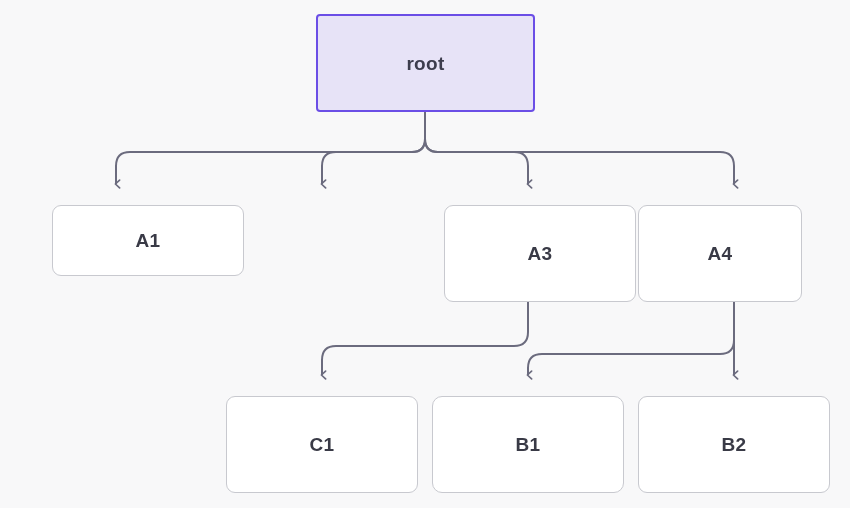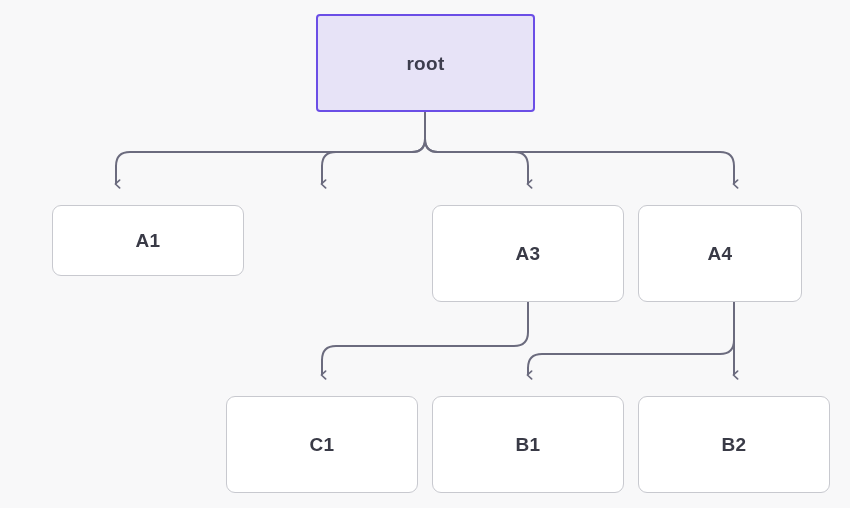--- a/index.html
+++ b/index.html
@@ -109,33 +109,33 @@
 
   <div class="node root" style="left:316px; top:14px; width:219px; height:98px;">
     <span class="node-label">root</span>
   </div>
 
   <div class="node" style="left:20px; top:205px; width:192px; height:71px;margin-left:32px;">
     <span class="node-label">A1</span>
   </div>
 
 
-  <div class="node" style="left:432px; top:205px; width:192px; height:97px;">
+  <div class="node" style="left:444px; top:205px; width:192px; height:97px;">
     <span class="node-label">A3</span>
   </div>
 
   <div class="node" style="left:638px; top:205px; width:164px; height:97px;">
     <span class="node-label">A4</span>
   </div>
 
   <div class="node" style="left:226px; top:396px; width:192px; height:97px;">
     <span class="node-label">C1</span>
   </div>
 
-  <div class="node" style="left:432px; top:396px; width:192px; height:97px;">
+  <div class="node" style="left:432px; top:396px; width:192px; height:97px;border-radius:10px;">
     <span class="node-label">B1</span>
   </div>
 
   <div class="node" style="left:638px; top:396px; width:192px; height:97px;">
     <span class="node-label">B2</span>
   </div>
 
 </div>
 
 </body></html>

